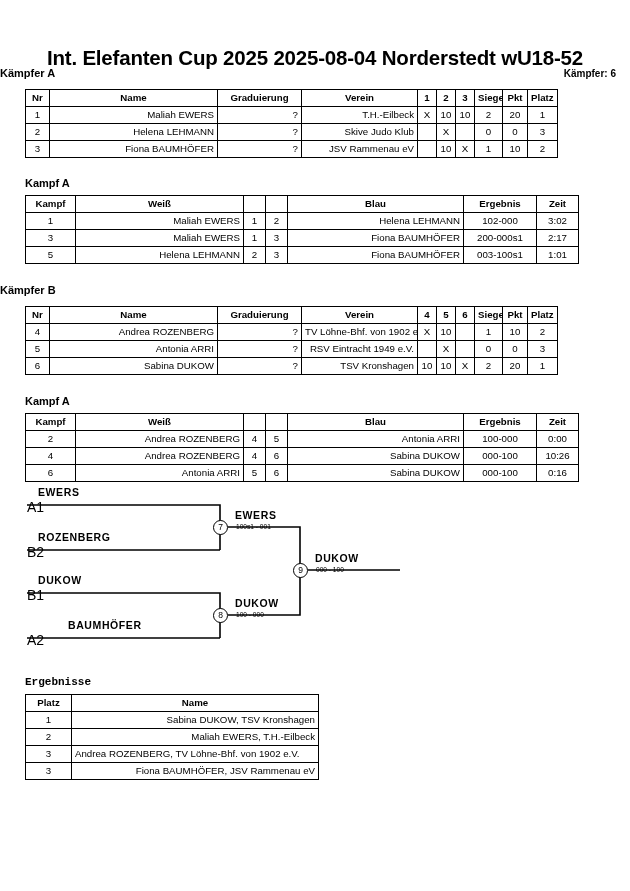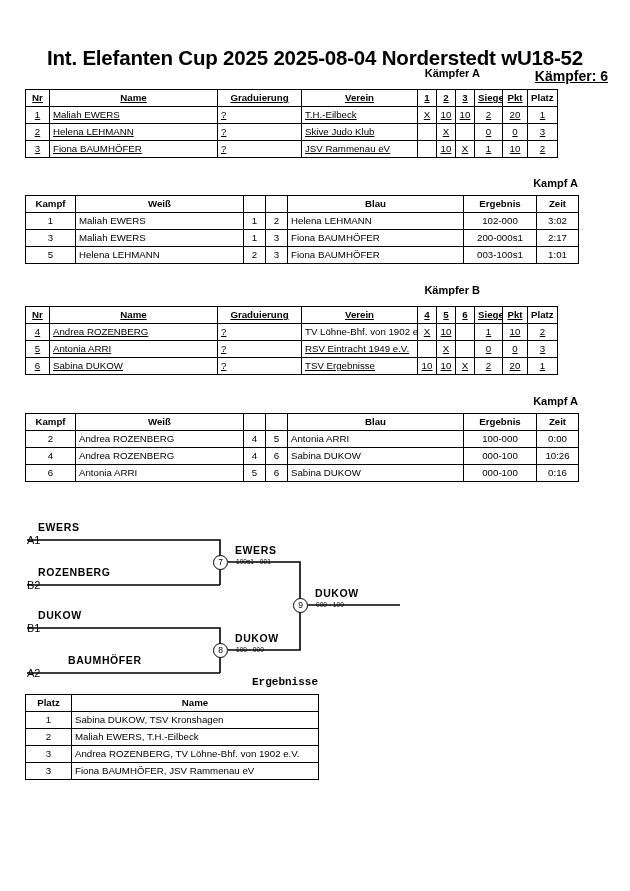--- a/index.html
+++ b/index.html
@@ -20,32 +20,31 @@
     position: absolute;
     left: 0; top: 46px; width: 630px;
     text-align: center;
     font-size: 20.5px;
     font-weight: bold;
     letter-spacing: -0.2px;
     white-space: nowrap;
   }
   .kaempfer-count {
     position: absolute;
-    right: 22px; top: 68px;
-    font-size: 14px;
-    font-weight: bold;
-    text-decoration: underline;
+    right: 14px; top: 68px;
+    font-size: 10px;
+    font-weight: bold;
   }
 
   
   .section-caption {
     position: absolute;
     font-size: 11px;
     font-weight: bold;
-    text-align: right;
+    text-align: left;
     white-space: nowrap;
   }
 
   
   .tbl {
     position: absolute;
     border-collapse: collapse;
     table-layout: fixed;
     font-size: 9.7px;
     border: 1.6px solid #000;
@@ -58,38 +57,38 @@
     line-height: 16px;
     font-weight: normal;
     overflow: hidden;
     white-space: nowrap;
   }
   .tbl thead th {
     font-weight: bold;
     text-align: center;
   }
   .c { text-align: center; }
-  .l { text-align: left; }
+  .l { text-align: right; }
   .bold { font-weight: bold; }
 
   
   .clip-over { position: relative; overflow: visible; }
   .clip-over span.ov {
     position: absolute; left: 3px; top: 0;
     line-height: 16px;
     white-space: nowrap;
     background: transparent;
     z-index: 3;
   }
 
   
   .grp-left { border-left: 1.6px solid #000 !important; margin-left: 37px; }
 
   
-  .pool { left: 25px; width: 494px; text-decoration: underline; }
+  .pool { left: 25px; width: 494px; }
   .pool col.nr    { width: 24px; }
   .pool col.name  { width: 168px; }
   .pool col.grad  { width: 84px; }
   .pool col.ver   { width: 116px; }
   .pool col.sc    { width: 19px; }
   .pool col.sieg  { width: 28px; }
   .pool col.pkt   { width: 25px; }
   .pool col.plz   { width: 30px; }
 
   
@@ -103,34 +102,34 @@
   .kampf col.zeit  { width: 42px; }
 
   
   .erg-tbl { left: 25px; width: 293px; }
   .erg-tbl col.platz { width: 46px; }
   .erg-tbl col.name  { width: 247px; }
 
   
   .bracket {
     position: absolute;
-    left: 0; top: 515px;
+    left: 0; top: 480px;
     width: 630px; height: 180px; text-decoration: underline;
   }
   .bracket svg { display: block; }
   .bk-label {
     position: absolute;
     font-size: 10.5px;
     font-weight: bold;
     letter-spacing: 0.6px;
     white-space: nowrap;
   }
   .bk-seed {
     position: absolute;
-    font-size: 11px;
+    font-size: 14px;
     white-space: nowrap;
   }
   .bk-winner {
     position: absolute;
     font-size: 10.5px;
     font-weight: bold;
     letter-spacing: 0.6px;
     white-space: nowrap;
   }
   .bk-score {
@@ -274,21 +273,21 @@
       <td class="l">Helena LEHMANN</td>
       <td class="c">2</td>
       <td class="c">3</td>
       <td class="l bold">Fiona BAUMHÖFER</td>
       <td class="c">003-100s1</td>
       <td class="c">1:01</td>
     </tr>
   </tbody>
 </table>
 
-<div class="section-caption" style="left:0;top:284px;width:480px;padding-left:29px;">Kämpfer B</div>
+<div class="section-caption" style="left:0;top:284px;width:480px;">Kämpfer B</div>
 
 <table class="tbl pool" style="top:306px;">
   <colgroup>
     <col class="nr">
       <col class="name">
       <col class="grad">
       <col class="ver">
     <col class="sc">
       <col class="sc">
       <col class="sc">
@@ -336,21 +335,21 @@
       <td class="c">X</td>
       <td class="c"></td>
       <td class="c grp-left">0</td>
       <td class="c">0</td>
       <td class="c">3</td>
     </tr>
     <tr>
       <td class="c">6</td>
       <td class="l">Sabina DUKOW</td>
       <td class="l">?</td>
-      <td class="l">TSV Ergebnisse</td>
+      <td class="l">TSV Kronshagen</td>
       <td class="c">10</td>
       <td class="c">10</td>
       <td class="c">X</td>
       <td class="c grp-left">2</td>
       <td class="c">20</td>
       <td class="c">1</td>
     </tr>
   </tbody>
 </table>
 

